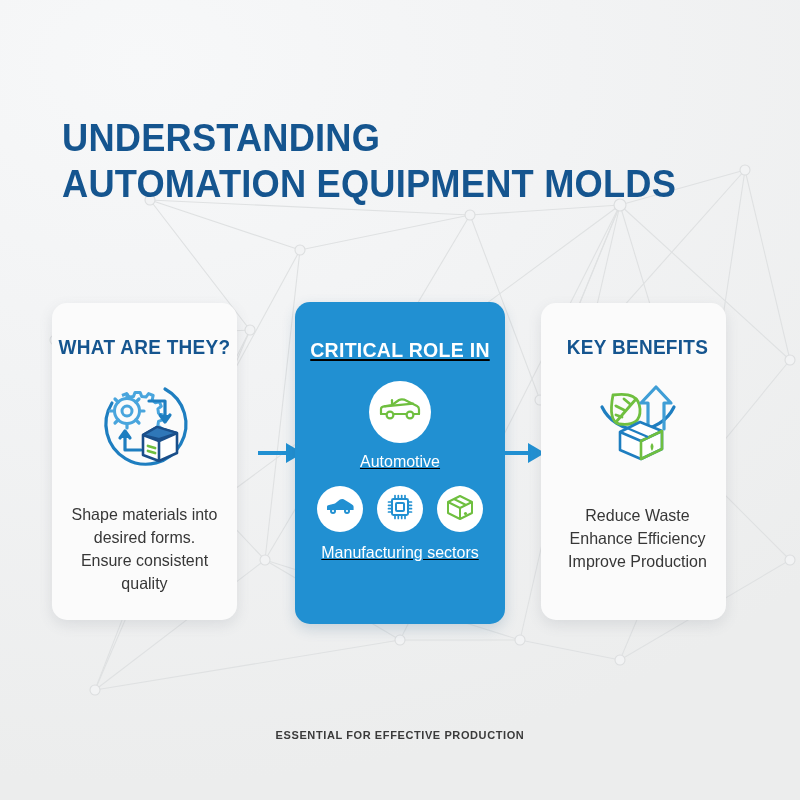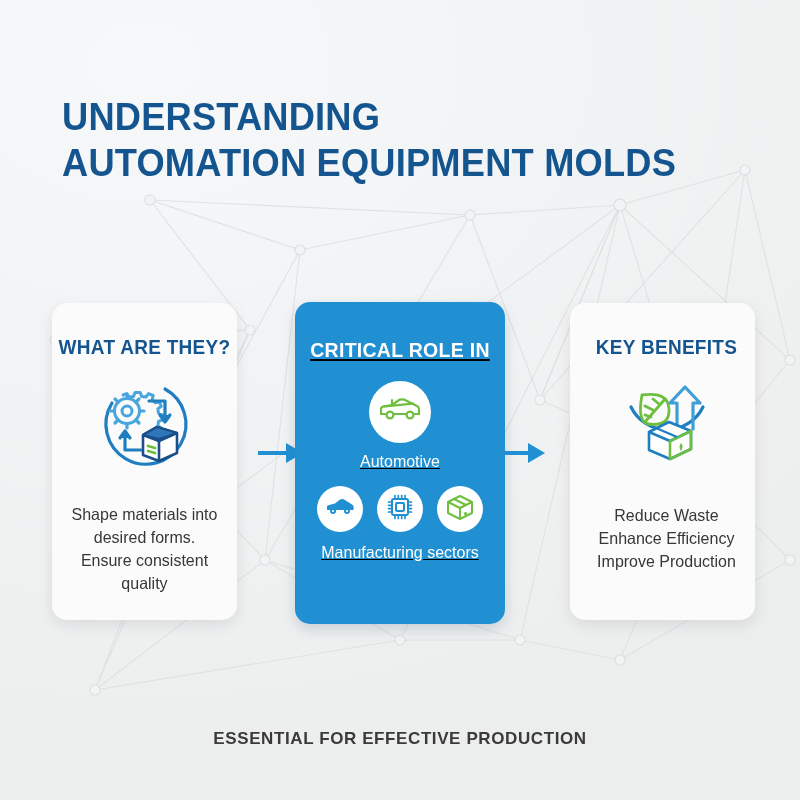--- a/index.html
+++ b/index.html
@@ -23,21 +23,21 @@
     inset: 0;
     width: 800px;
     height: 800px;
     pointer-events: none;
   }
 
   
   .title-block {
     position: absolute;
     left: 62px;
-    top: 94px;
+    top: 115px;
     width: 700px;
   }
   .title-line {
     font-family: "Liberation Sans Narrow", "Liberation Sans", sans-serif;
     font-weight: 700;
     font-size: 39px;
     line-height: 46px;
     letter-spacing: 0.2px;
     color: #15558f;
     transform: scaleX(0.93);
@@ -52,21 +52,21 @@
     box-sizing: border-box;
   }
   .card-side {
     width: 185px;
     height: 317px;
     top: 303px;
     background: #fbfbfb;
     box-shadow: 0 5px 14px rgba(90, 100, 110, 0.14);
   }
   #card-what { left: 52px; }
-  #card-key  { left: 570px; padding-left: 8px; }
+  #card-key  { left: 541px; padding-left: 8px; }
   #card-critical {
     left: 295px;
     top: 302px;
     width: 210px;
     height: 322px;
     background: #2190d2;
     box-shadow: 0 5px 14px rgba(40, 90, 130, 0.20);
     text-decoration: underline;
   }
 
@@ -155,21 +155,21 @@
 
   
   .footer {
     position: absolute;
     left: 0;
     top: 729px;
     width: 800px;
     text-align: center;
     font-family: "Liberation Sans Narrow", "Liberation Sans", sans-serif;
     font-weight: 700;
-    font-size: 17px;
+    font-size: 11px;
     letter-spacing: 0.6px;
     color: #3a3a3a;
   }
 </style>
 </head>
 <body>
 
 <div id="canvas">
 
   <svg id="bg-network" viewBox="0 0 800 800" xmlns="http://www.w3.org/2000/svg">

